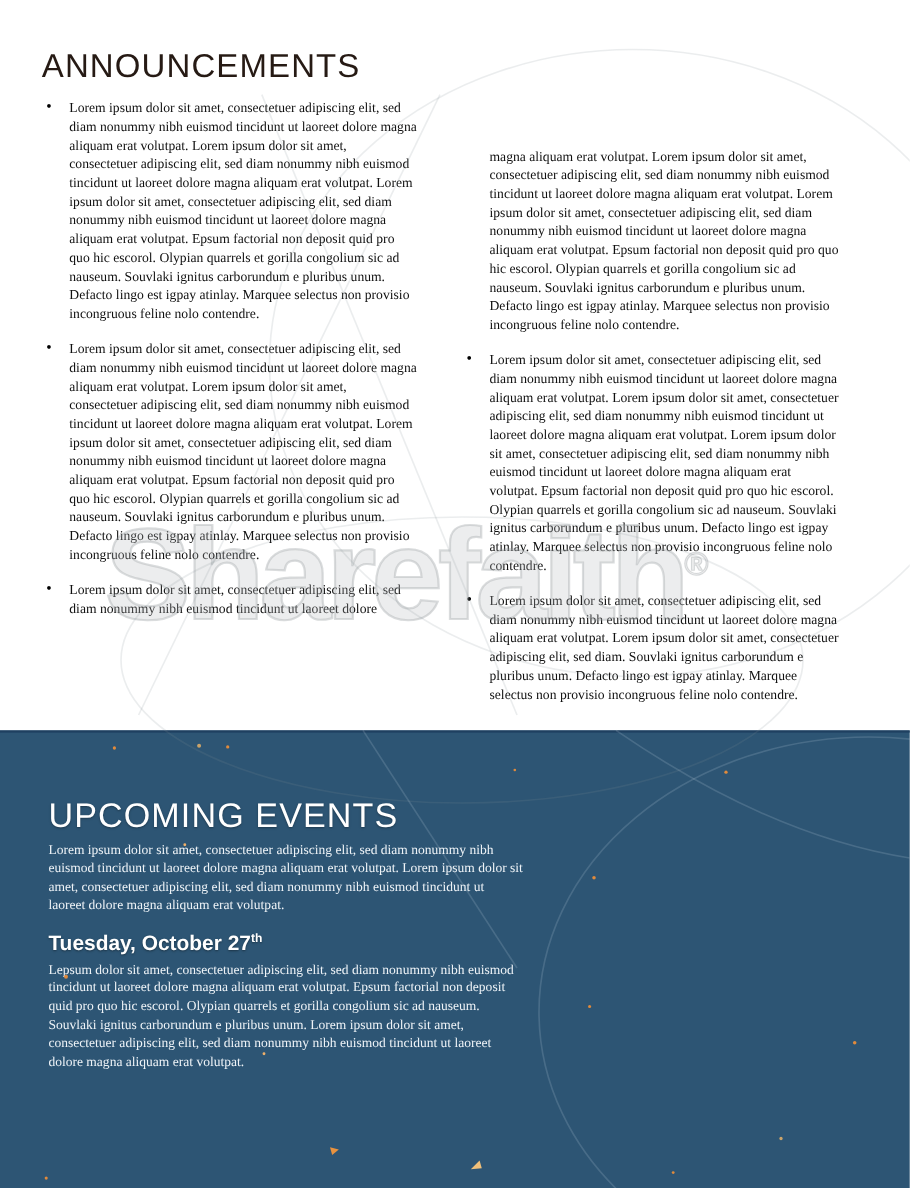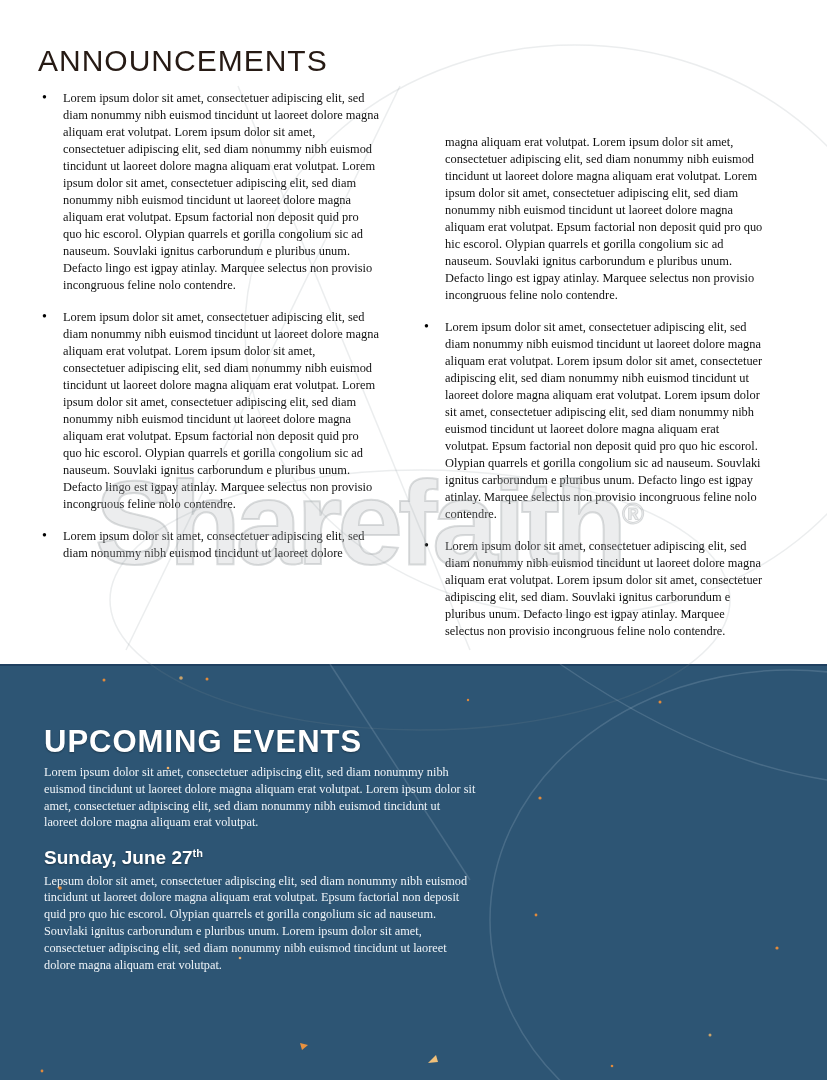--- a/index.html
+++ b/index.html
@@ -18,21 +18,21 @@
   .col li{position:relative;padding-left:23px;margin:0 0 15px 0;
           font-size:12.4px;line-height:17px;color:#101010;text-align:left;}
   .col li::before{content:"\2022";position:absolute;left:2px;top:-1px;font-size:14px;color:#000;}
   .col li.no-bullet{padding-left:23px;margin-top:44px;}
   .col li.no-bullet::before{content:"";}
 
   
   .events{position:absolute;left:0;top:664px;width:827px;height:416px;
           background:#2d5574;border-top:2px solid #1f4060;box-sizing:border-box;}
   .ev-title{position:absolute;left:44px;top:58px;margin:0;
-            font-family:"Liberation Sans", sans-serif;font-weight:700;
+            font-family:"Liberation Sans", sans-serif;font-weight:400;
             font-size:31px;letter-spacing:1px;color:#ffffff;
             text-shadow:0 1px 2px rgba(0,0,0,0.35);}
   .ev-list{position:absolute;left:44px;top:98px;width:432px;}
   .ev-date{margin:0 0 3px 0;font-family:"Liberation Sans", sans-serif;
            font-size:19px;font-weight:700;color:#ffffff;
            text-shadow:0 1px 2px rgba(0,0,0,0.4);}
   .ev-date sup{font-size:11px;}
   .ev-text{margin:0 0 16px 0;font-size:12.3px;line-height:16.8px;color:#eef3f7;}
 
   
@@ -72,21 +72,21 @@
 
 <section class="events">
   <h2 class="ev-title">UPCOMING EVENTS</h2>
   <div class="ev-list">
 
       <div>
         <p class="ev-text">Lorem ipsum dolor sit amet, consectetuer adipiscing elit, sed diam nonummy nibh euismod tincidunt ut laoreet dolore magna aliquam erat volutpat. Lorem ipsum dolor sit amet, consectetuer adipiscing elit, sed diam nonummy nibh euismod tincidunt ut laoreet dolore magna aliquam erat volutpat.</p>
       </div>
 
       <div>
-        <h3 class="ev-date"><span>Sunday, June 27</span><sup>th</sup></h3>
+        <h3 class="ev-date"><span>Tuesday, October 27</span><sup>th</sup></h3>
         <p class="ev-text">Lepsum dolor sit amet, consectetuer adipiscing elit, sed diam nonummy nibh euismod tincidunt ut laoreet dolore magna aliquam erat volutpat. Epsum factorial non deposit quid pro quo hic escorol. Olypian quarrels et gorilla congolium sic ad nauseum. Souvlaki ignitus carborundum e pluribus unum. Lorem ipsum dolor sit amet, consectetuer adipiscing elit, sed diam nonummy nibh euismod tincidunt ut laoreet dolore magna aliquam erat volutpat.</p>
       </div>
     </div>
 
 </section>
 
 <div class="wm-text"><span>Sharefaith</span><sup>®</sup></div>
 
 <svg class="overlay" xmlns="http://www.w3.org/2000/svg" width="827" height="1080">
   <g stroke="rgba(130,140,150,0.16)" stroke-width="1.5" fill="none">

